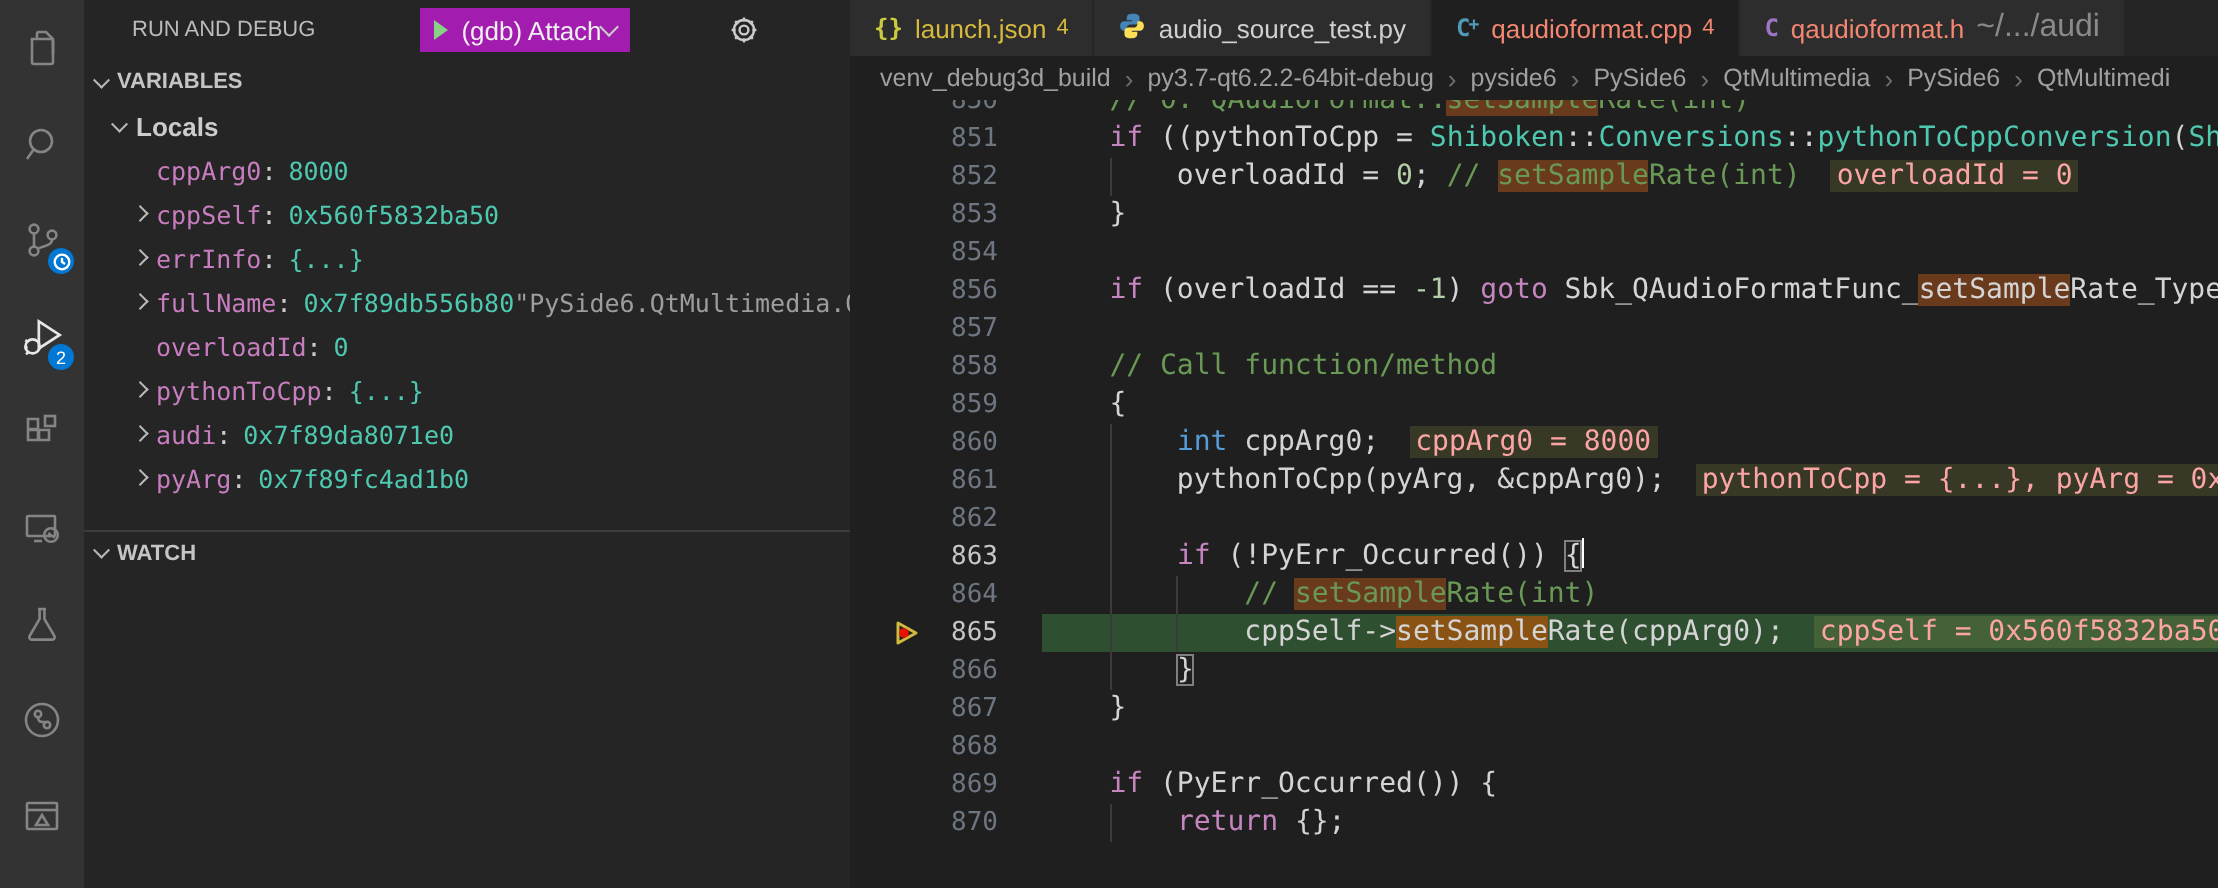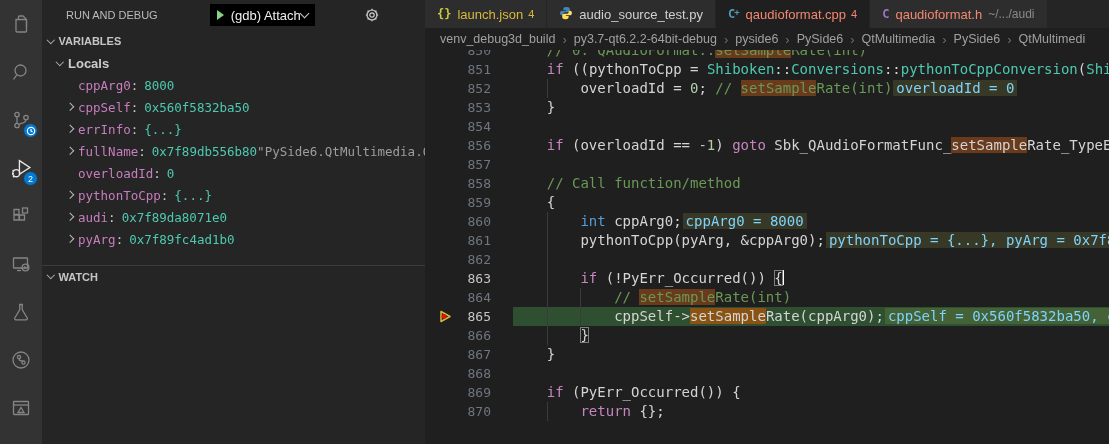--- a/index.html
+++ b/index.html
@@ -15,21 +15,21 @@
   .ab-item svg { stroke:currentColor; fill:none; stroke-width:1.3; }
   .ab-badge { position:absolute; right:4px; bottom:6px; min-width:15px; height:15px;
               background:#0078d4; border-radius:50%; color:#ffffff; font-size:9px;
               display:flex; align-items:center; justify-content:center; border:1px solid #333333; }
   .ab-badge svg { stroke:#fff; stroke-width:1.4; }
 
   
   .sidebar { width:383px; flex:none; background:#252526; color:#cccccc; display:flex; flex-direction:column; overflow:hidden; }
   .sb-header { height:30px; flex:none; display:flex; align-items:center; padding:0 10px 0 24px;gap:39px; }
   .sb-title { font-size:11px; color:#bbbbbb; white-space:nowrap; }
-  .debug-select { margin-left:13px; width:186px; height:22px; background:#000000; display:flex;
+  .debug-select { margin-left:13px; width:186px; height:22px; background:#a21caf; display:flex;
                   align-items:center; padding:0 7px; font-size:13px; color:#f0f0f0; cursor:pointer; }
   .play-tri { width:0; height:0; border-left:7px solid #89d185; border-top:5px solid transparent;
               border-bottom:5px solid transparent; margin-right:7px; }
   .sel-label { flex:1; white-space:nowrap; overflow:hidden; }
   .chev { width:7px; height:7px; border-right:1.4px solid #cccccc; border-bottom:1.4px solid #cccccc; flex:none; }
   .chev.down { transform:rotate(45deg); margin-top:-3px; }
   .chev.right { transform:rotate(-45deg); }
   .chev.small { width:5.5px; height:5.5px; border-color:#b8b8b8; }
   .hdr-action { margin-left:10px; color:#cccccc; cursor:pointer; display:flex; align-items:center; }
   .hdr-action svg { stroke:#cccccc; fill:none; stroke-width:1.2; }
@@ -51,47 +51,47 @@
   .watch-sep { height:15px; }
   .watch-header { border-top:1px solid #3c3c3c; }
 
   
   .editor { flex:1; min-width:0; display:flex; flex-direction:column; background:#1f1f1f; }
   .tabbar { height:28px; flex:none; background:#252526; display:flex; overflow:hidden; }
   .tab { display:flex; align-items:center; gap:6px; padding:0 12px; background:#2d2d2d;
          border-right:1px solid #252526; font-size:13px; white-space:nowrap; cursor:pointer; flex:none; }
   .tab.active { background:#1f1f1f; }
   .tab-badge { font-size:11px; margin-left:-1px; }
-  .tab-desc { font-size:12px; color:#8a8a8a; }
+  .tab-desc { font-size:16px; color:#8a8a8a; }
   .ticon { font-family:"DejaVu Sans Mono",monospace; font-weight:bold; font-size:12px; }
   .ticon .plus { font-size:9px; vertical-align:3px; margin-left:-1px; }
 
   .breadcrumbs { height:22px; flex:none; display:flex; align-items:center; gap:7px; padding-left:15px;
                  font-size:12.5px; color:#a0a0a0; white-space:nowrap; overflow:hidden; }
   .bc-sep { color:#6e6e6e; font-size:13px; }
   .bc-item { cursor:pointer; }
 
   .code { flex:1; position:relative; overflow:hidden; }
-  .code-inner { position:absolute; top:-9px; left:8px; right:0; }
+  .code-inner { position:absolute; top:-9px; left:16px; right:0; }
   .line { display:flex; height:19px; cursor:text; }
   .ln-num { width:80px; flex:none; text-align:right; padding-right:22px; color:#6e7681;
             font:13px/19px "DejaVu Sans Mono",monospace; position:relative; }
   .line.activeNum .ln-num, .line.exec .ln-num { color:#c6c6c6; }
   .ln-text { flex:1; min-width:0; position:relative; white-space:pre; overflow:hidden;
              font:14px/19px "DejaVu Sans Mono",monospace; color:#d4d4d4; }
   .line.exec .ln-text { background:#2f4f31; }
   .guide { position:absolute; top:0; bottom:0; width:1px; background:#3b3b3b; }
 
   .tk-p { color:#d4d4d4; } .tk-k { color:#c586c0; } .tk-b { color:#569cd6; }
   .tk-n { color:#b5cea8; } .tk-t { color:#4ec9b0; } .tk-c { color:#6a9955; }
   .hl  { background:#693a1b; }
   .hl2 { background:#8a5313; }
   .box { outline:1px solid #7f7f7f; outline-offset:-1px; }
   .cursor { display:inline-block; width:1.5px; height:15px; background:#ffffff; vertical-align:-2px; }
-  .hint { color:#7dd3fc; background:rgba(222,222,90,0.13); margin-left:1px; padding:0 3px; }
+  .hint { color:#fca5a5; background:rgba(222,222,90,0.13); margin-left:15px; padding:0 3px; }
   .marker { position:absolute; left:5px; top:2px; }
 </style>
 </head>
 <body>
 
 <div class="root">
 
   <div class="activitybar">
     <div class="ab-item">
       <svg width="24" height="24" viewBox="0 0 24 24">

